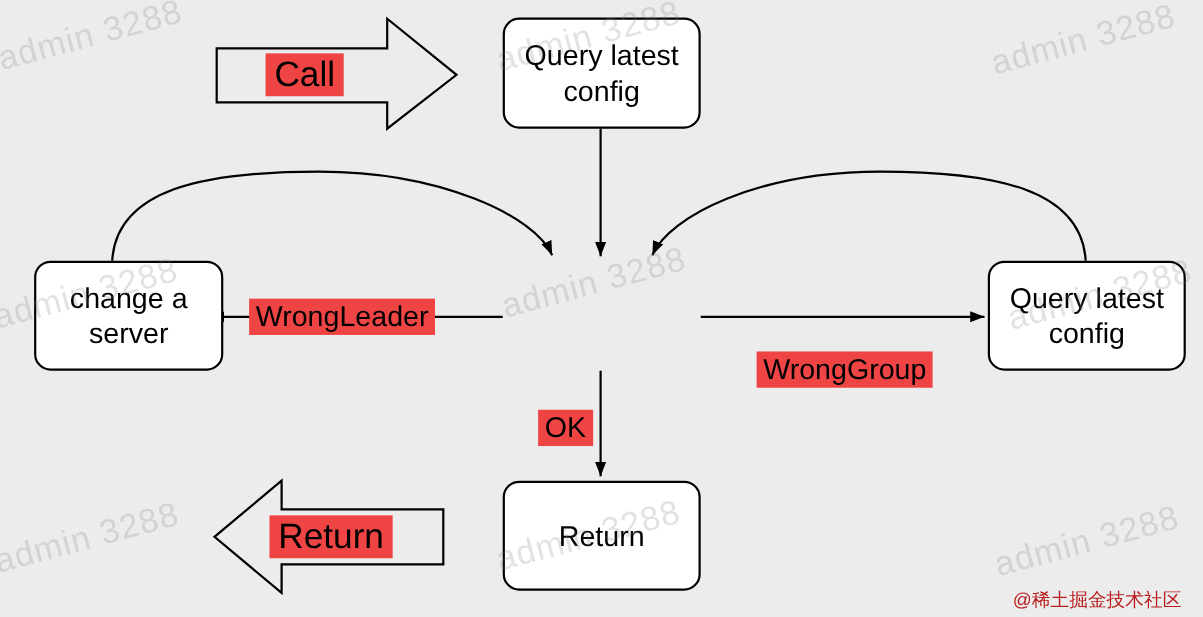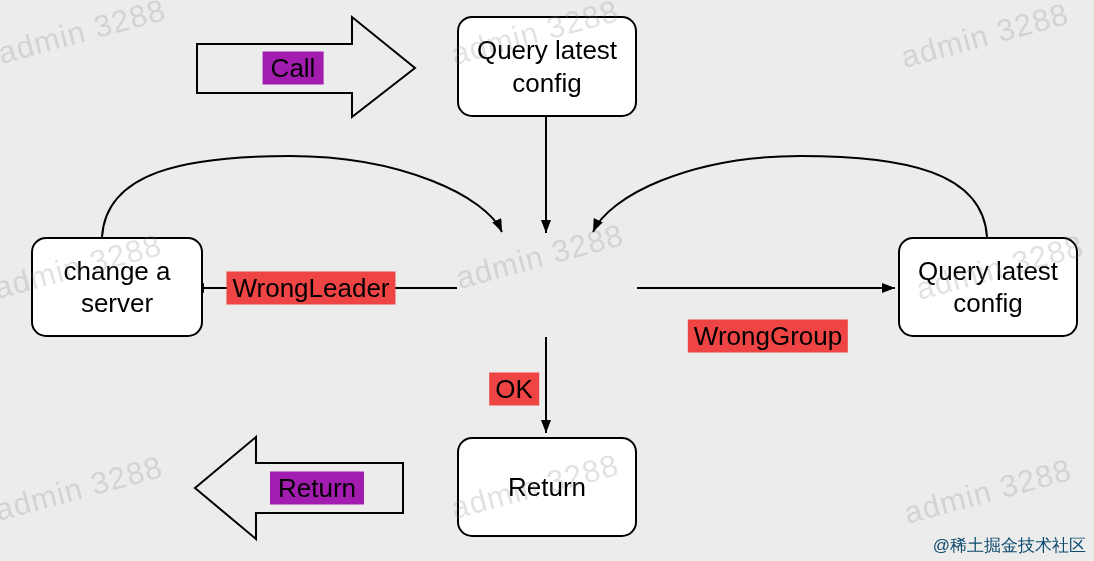--- a/index.html
+++ b/index.html
@@ -28,42 +28,41 @@
     transform:translate(-50%,-50%);
     background:#ef4444;
     padding:1px 6px;
     font-size:26px;color:#000;
     white-space:nowrap;
     z-index:3;
   }
   .blockarrow-label{
     position:absolute;
     transform:translate(-50%,-50%);
-    background:#a21caf;
+    background:#ef4444;
     padding:1px 8px;
-    font-size:26px;color:#000;
+    font-size:32px;color:#000;
     white-space:nowrap;
     z-index:3;
-    margin-left:16px;
   }
   .watermark{
     position:absolute;
     transform:translate(-50%,-50%) rotate(-15deg);
     font-size:31px;
     letter-spacing:1px;
     color:rgba(125,125,125,0.22);
     white-space:nowrap;
     z-index:5;
     pointer-events:none;
   }
   .credit{
     position:absolute;
-    right:8px;bottom:4px;
+    right:20px;bottom:4px;
     font-size:17px;
-    color:#0c4a6e;
+    color:#b91c1c;
     z-index:5;
     pointer-events:none;
   }
 </style>
 </head>
 <body>
 
 <div class="stage">
 
   <svg width="1094" height="561" viewBox="0 0 1094 561">

